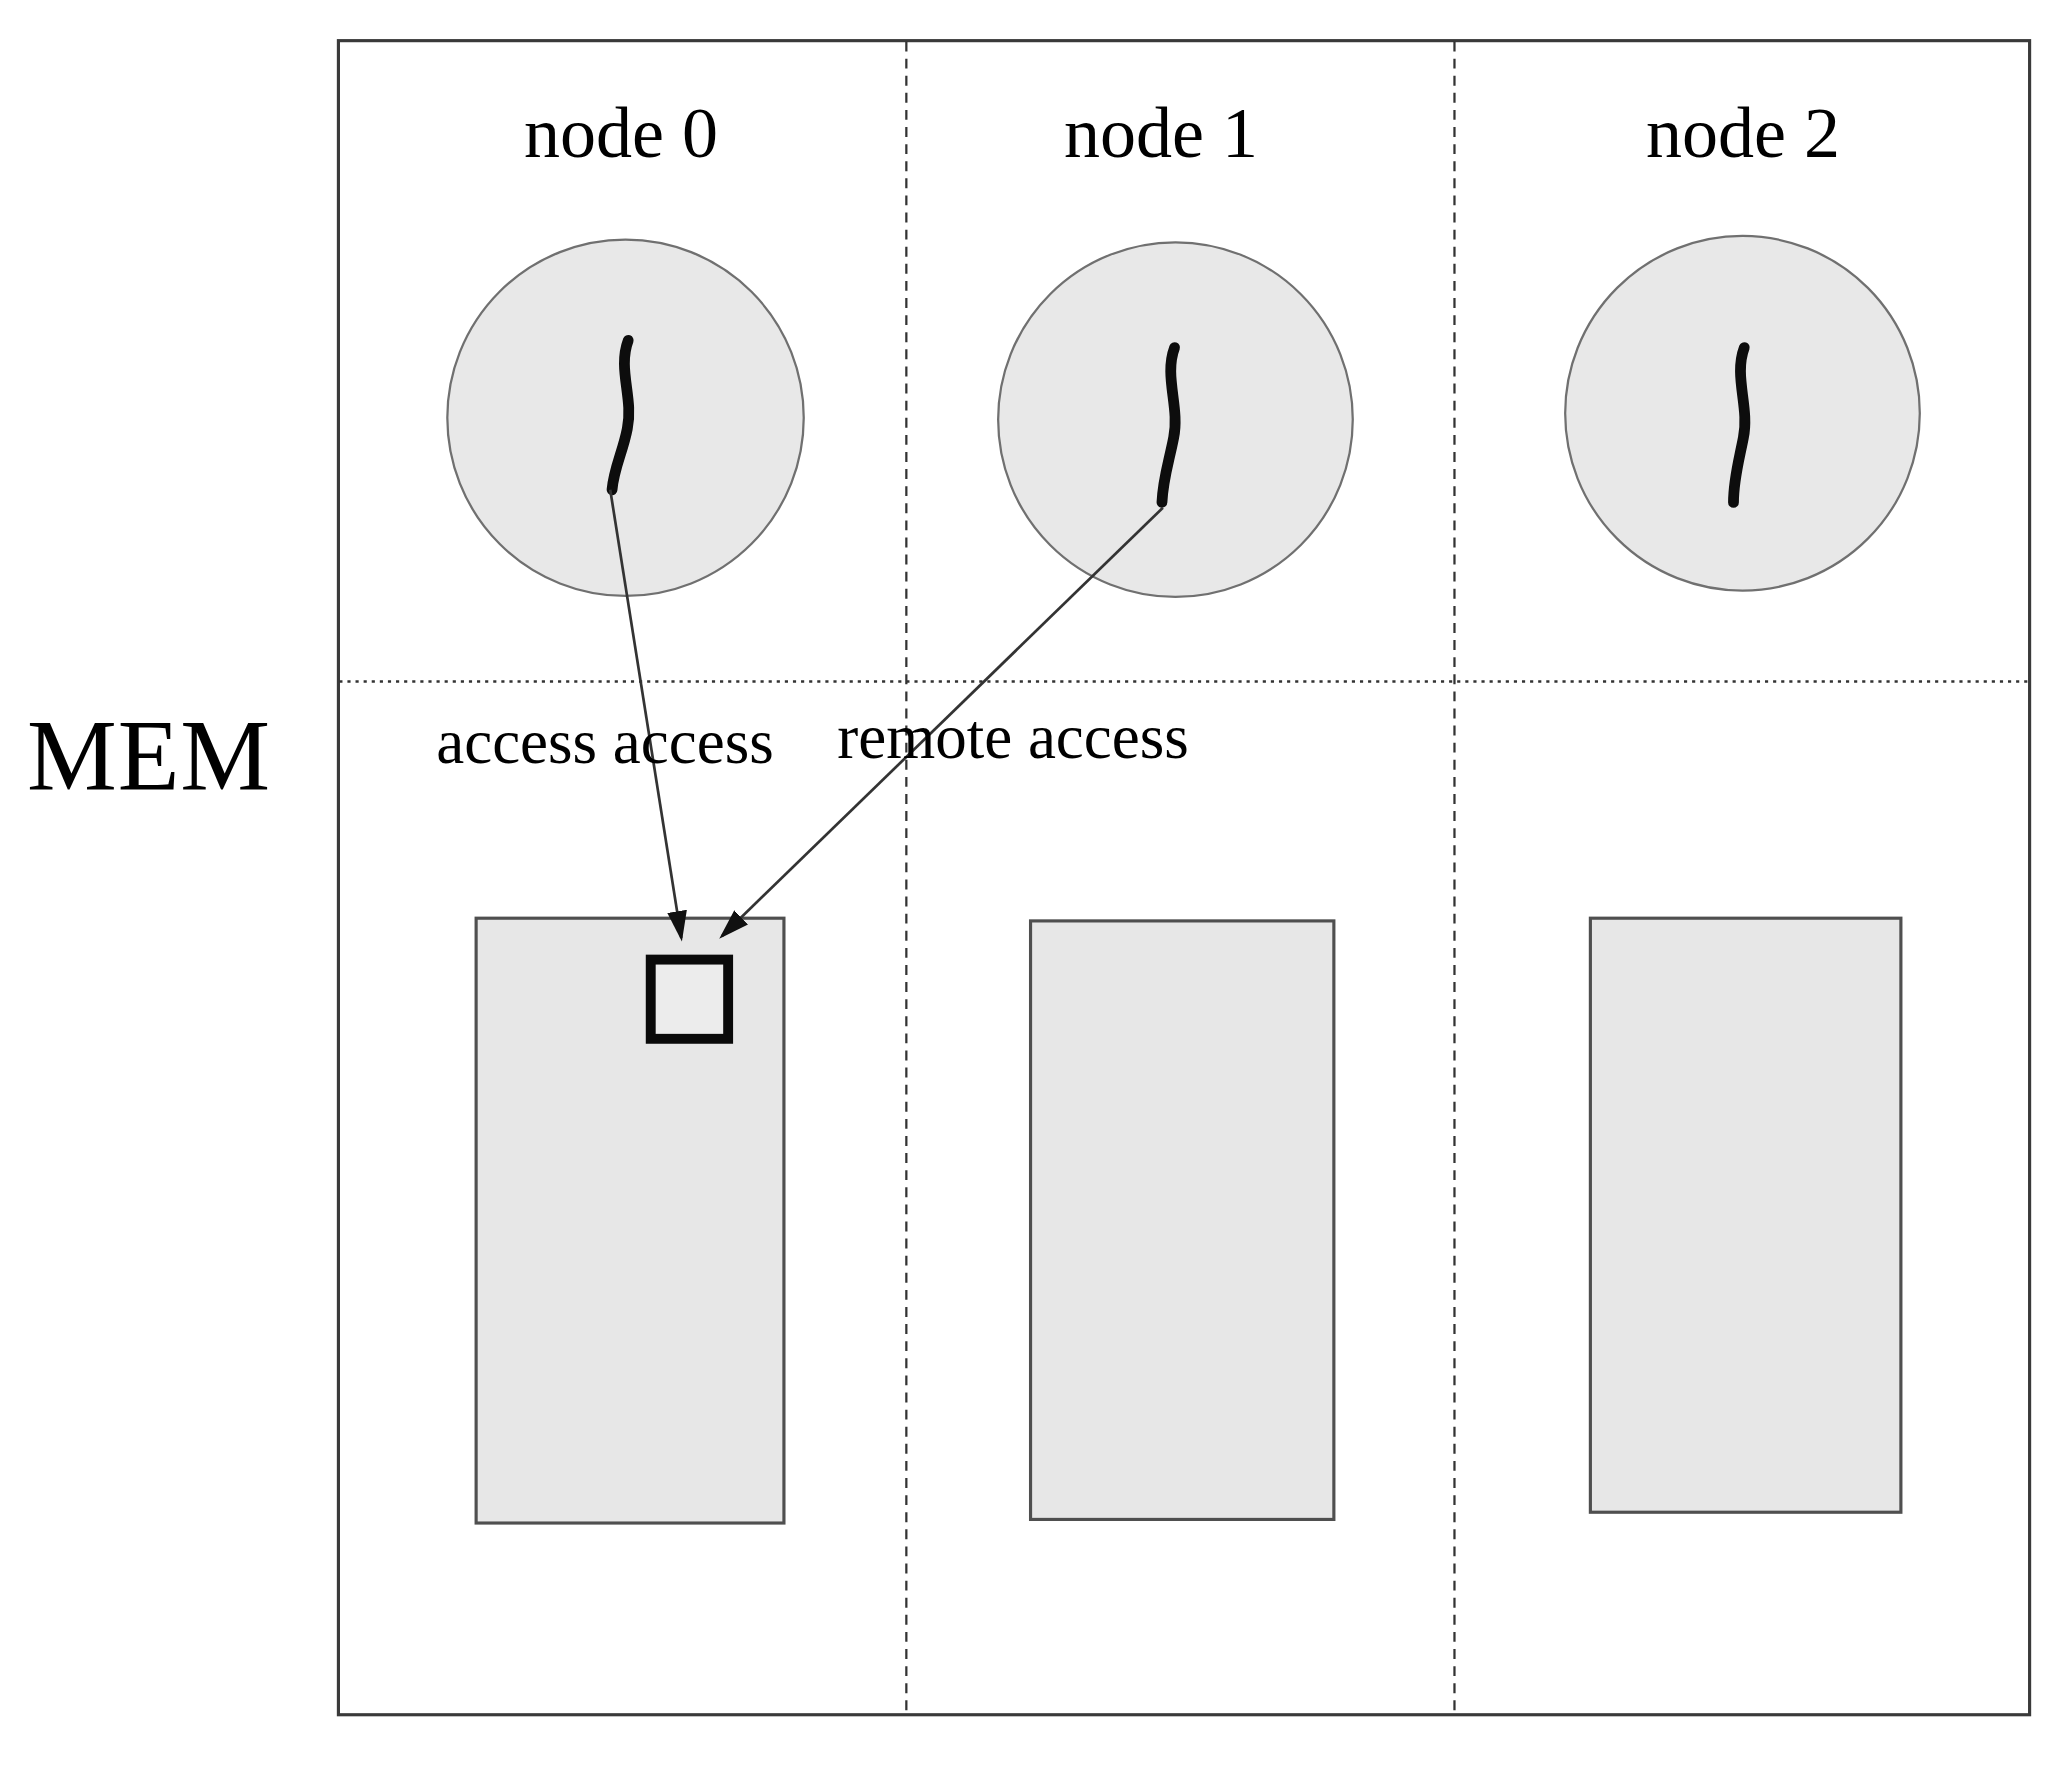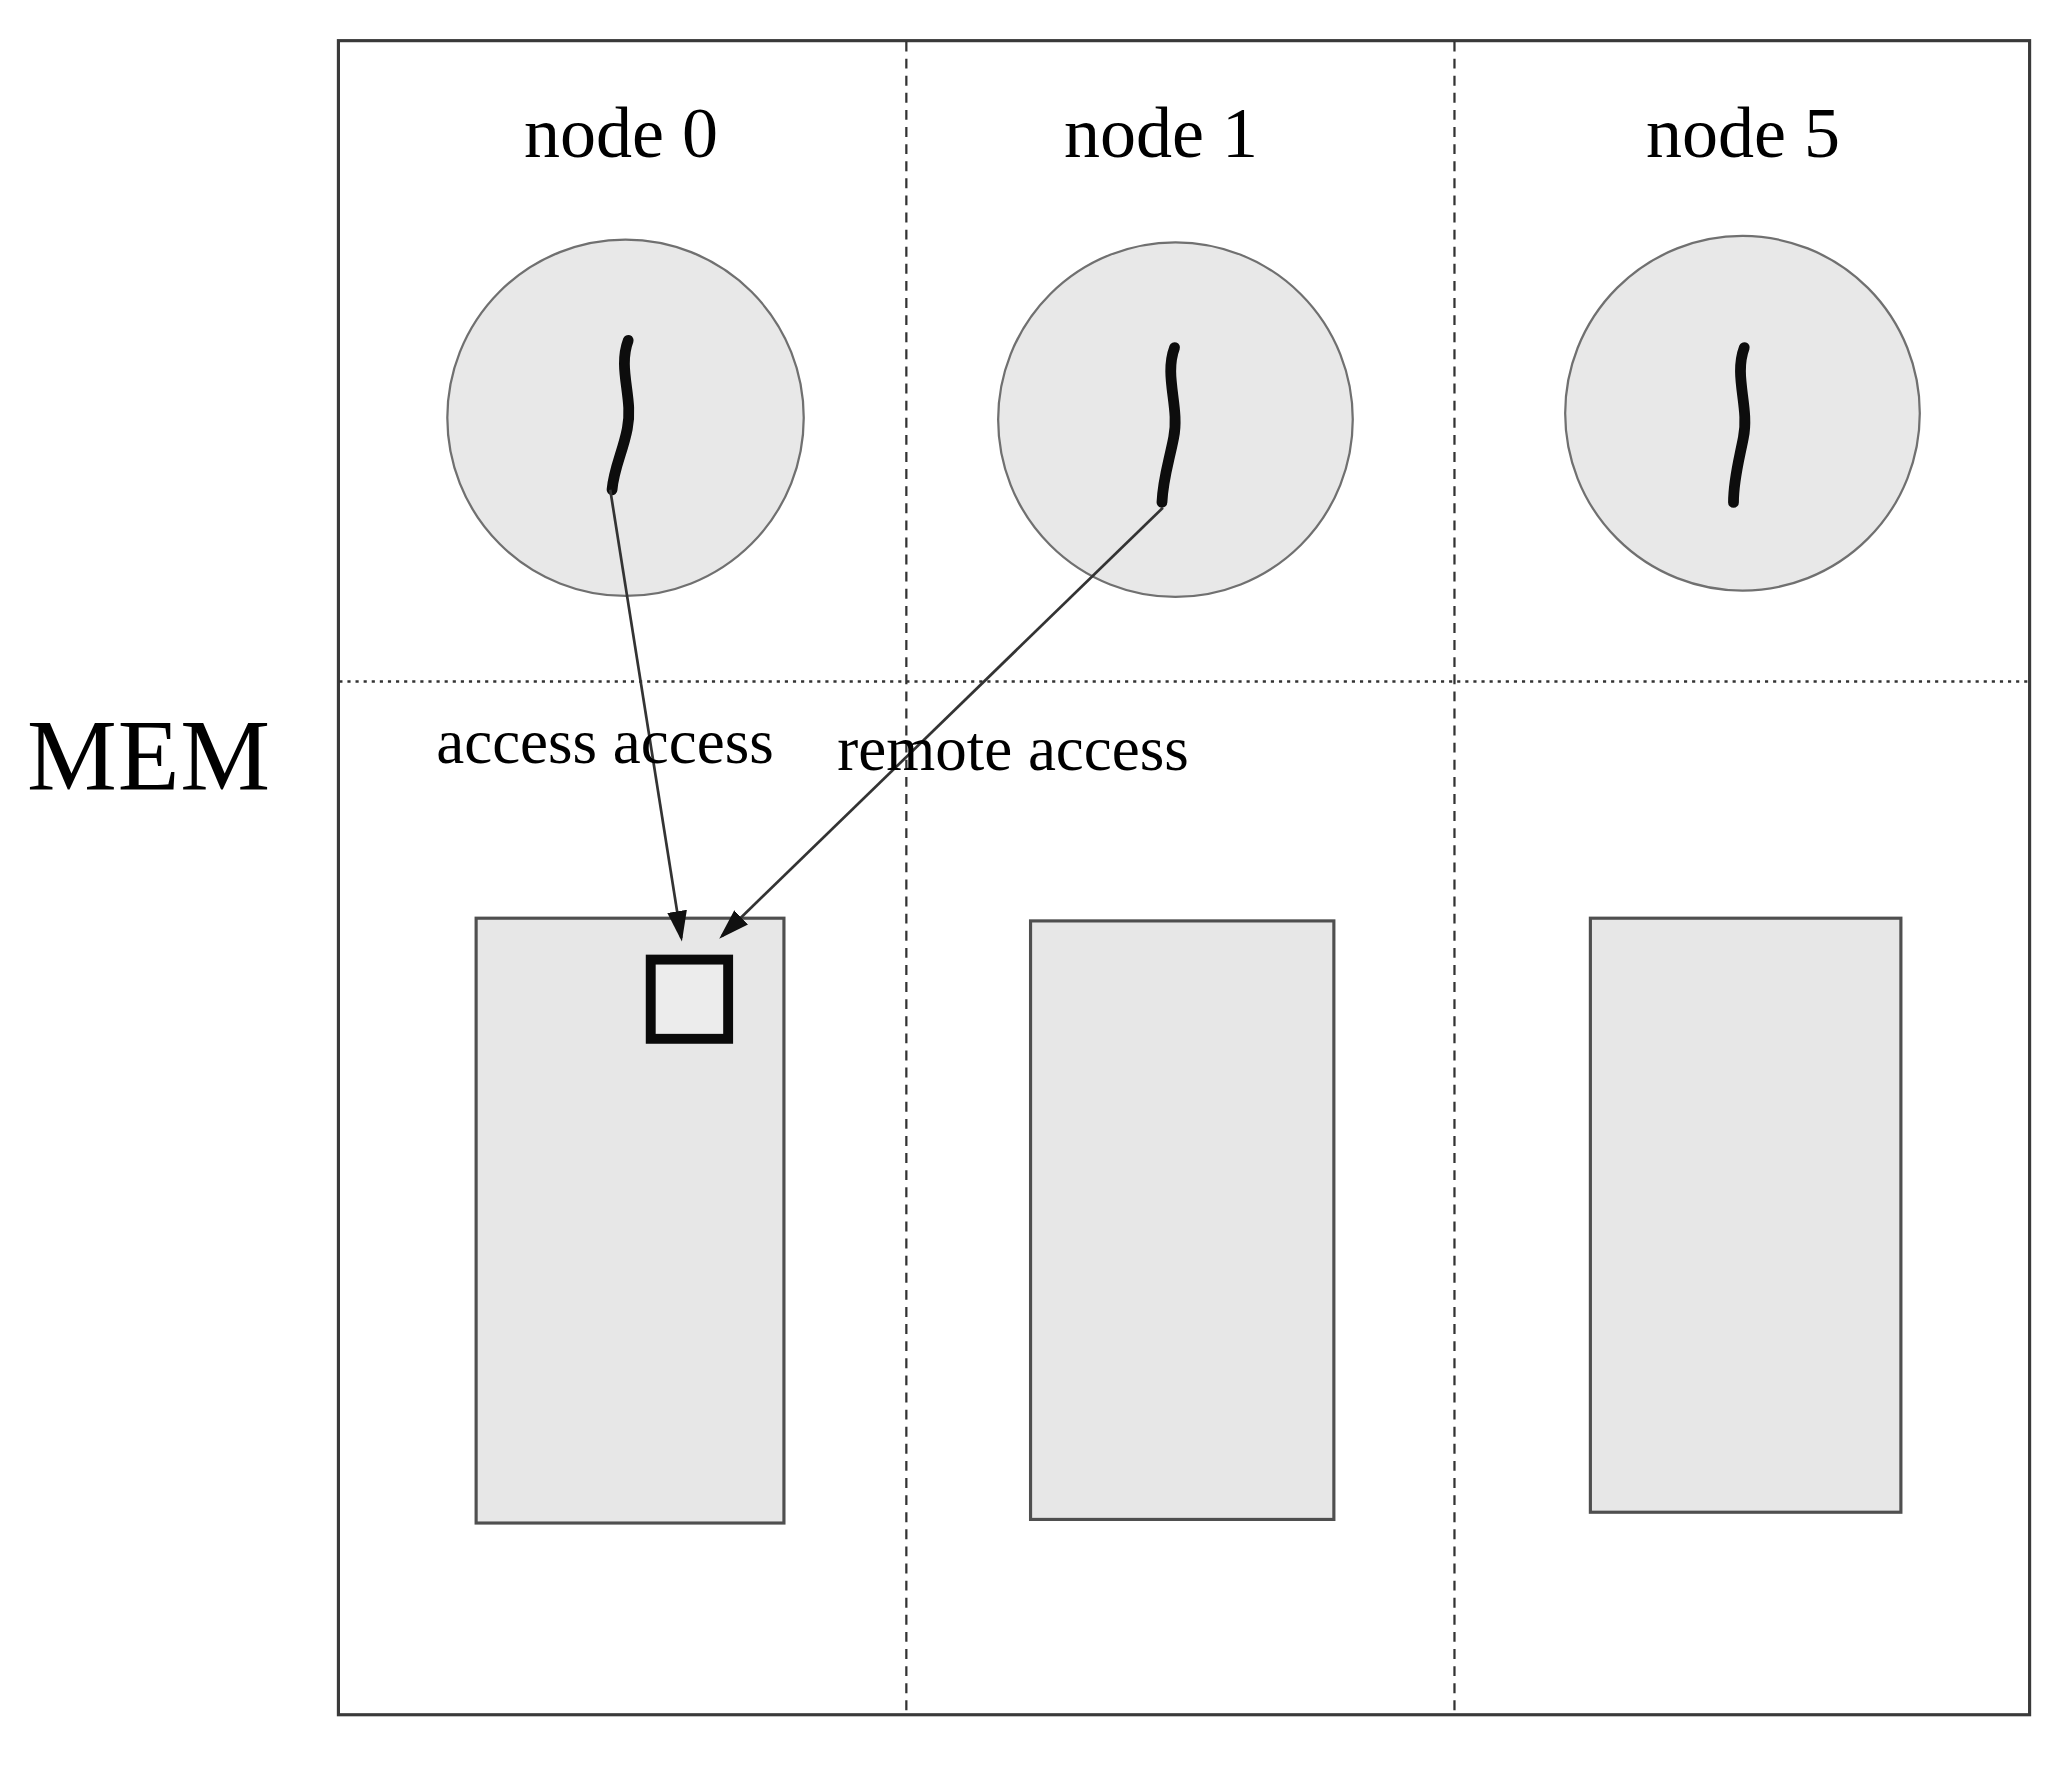--- a/index.html
+++ b/index.html
@@ -90,20 +90,20 @@
     <line class="shape-arrow" x1="1292" y1="564" x2="802" y2="1040" marker-end="url(#arrowhead)"></line>
   </svg>
 
 
   <div class="diagram-label row-label" style="left: 27px; top: 706px;">MEM</div>
 
   <div class="diagram-label node-label" style="left: 621px;">node 0</div>
 
   <div class="diagram-label node-label" style="left: 1161px;">node 1</div>
 
-  <div class="diagram-label node-label" style="left: 1743px;">node 5</div>
+  <div class="diagram-label node-label" style="left: 1743px;">node 2</div>
 
   <div class="diagram-label arrow-label" style="left: 605px; top: 711px;">access access</div>
 
-  <div class="diagram-label arrow-label" style="left: 1013px; top: 706px; margin-top: 12px;">remote access</div>
+  <div class="diagram-label arrow-label" style="left: 1013px; top: 706px;">remote access</div>
 
 </div>
 
 
 </body></html>

